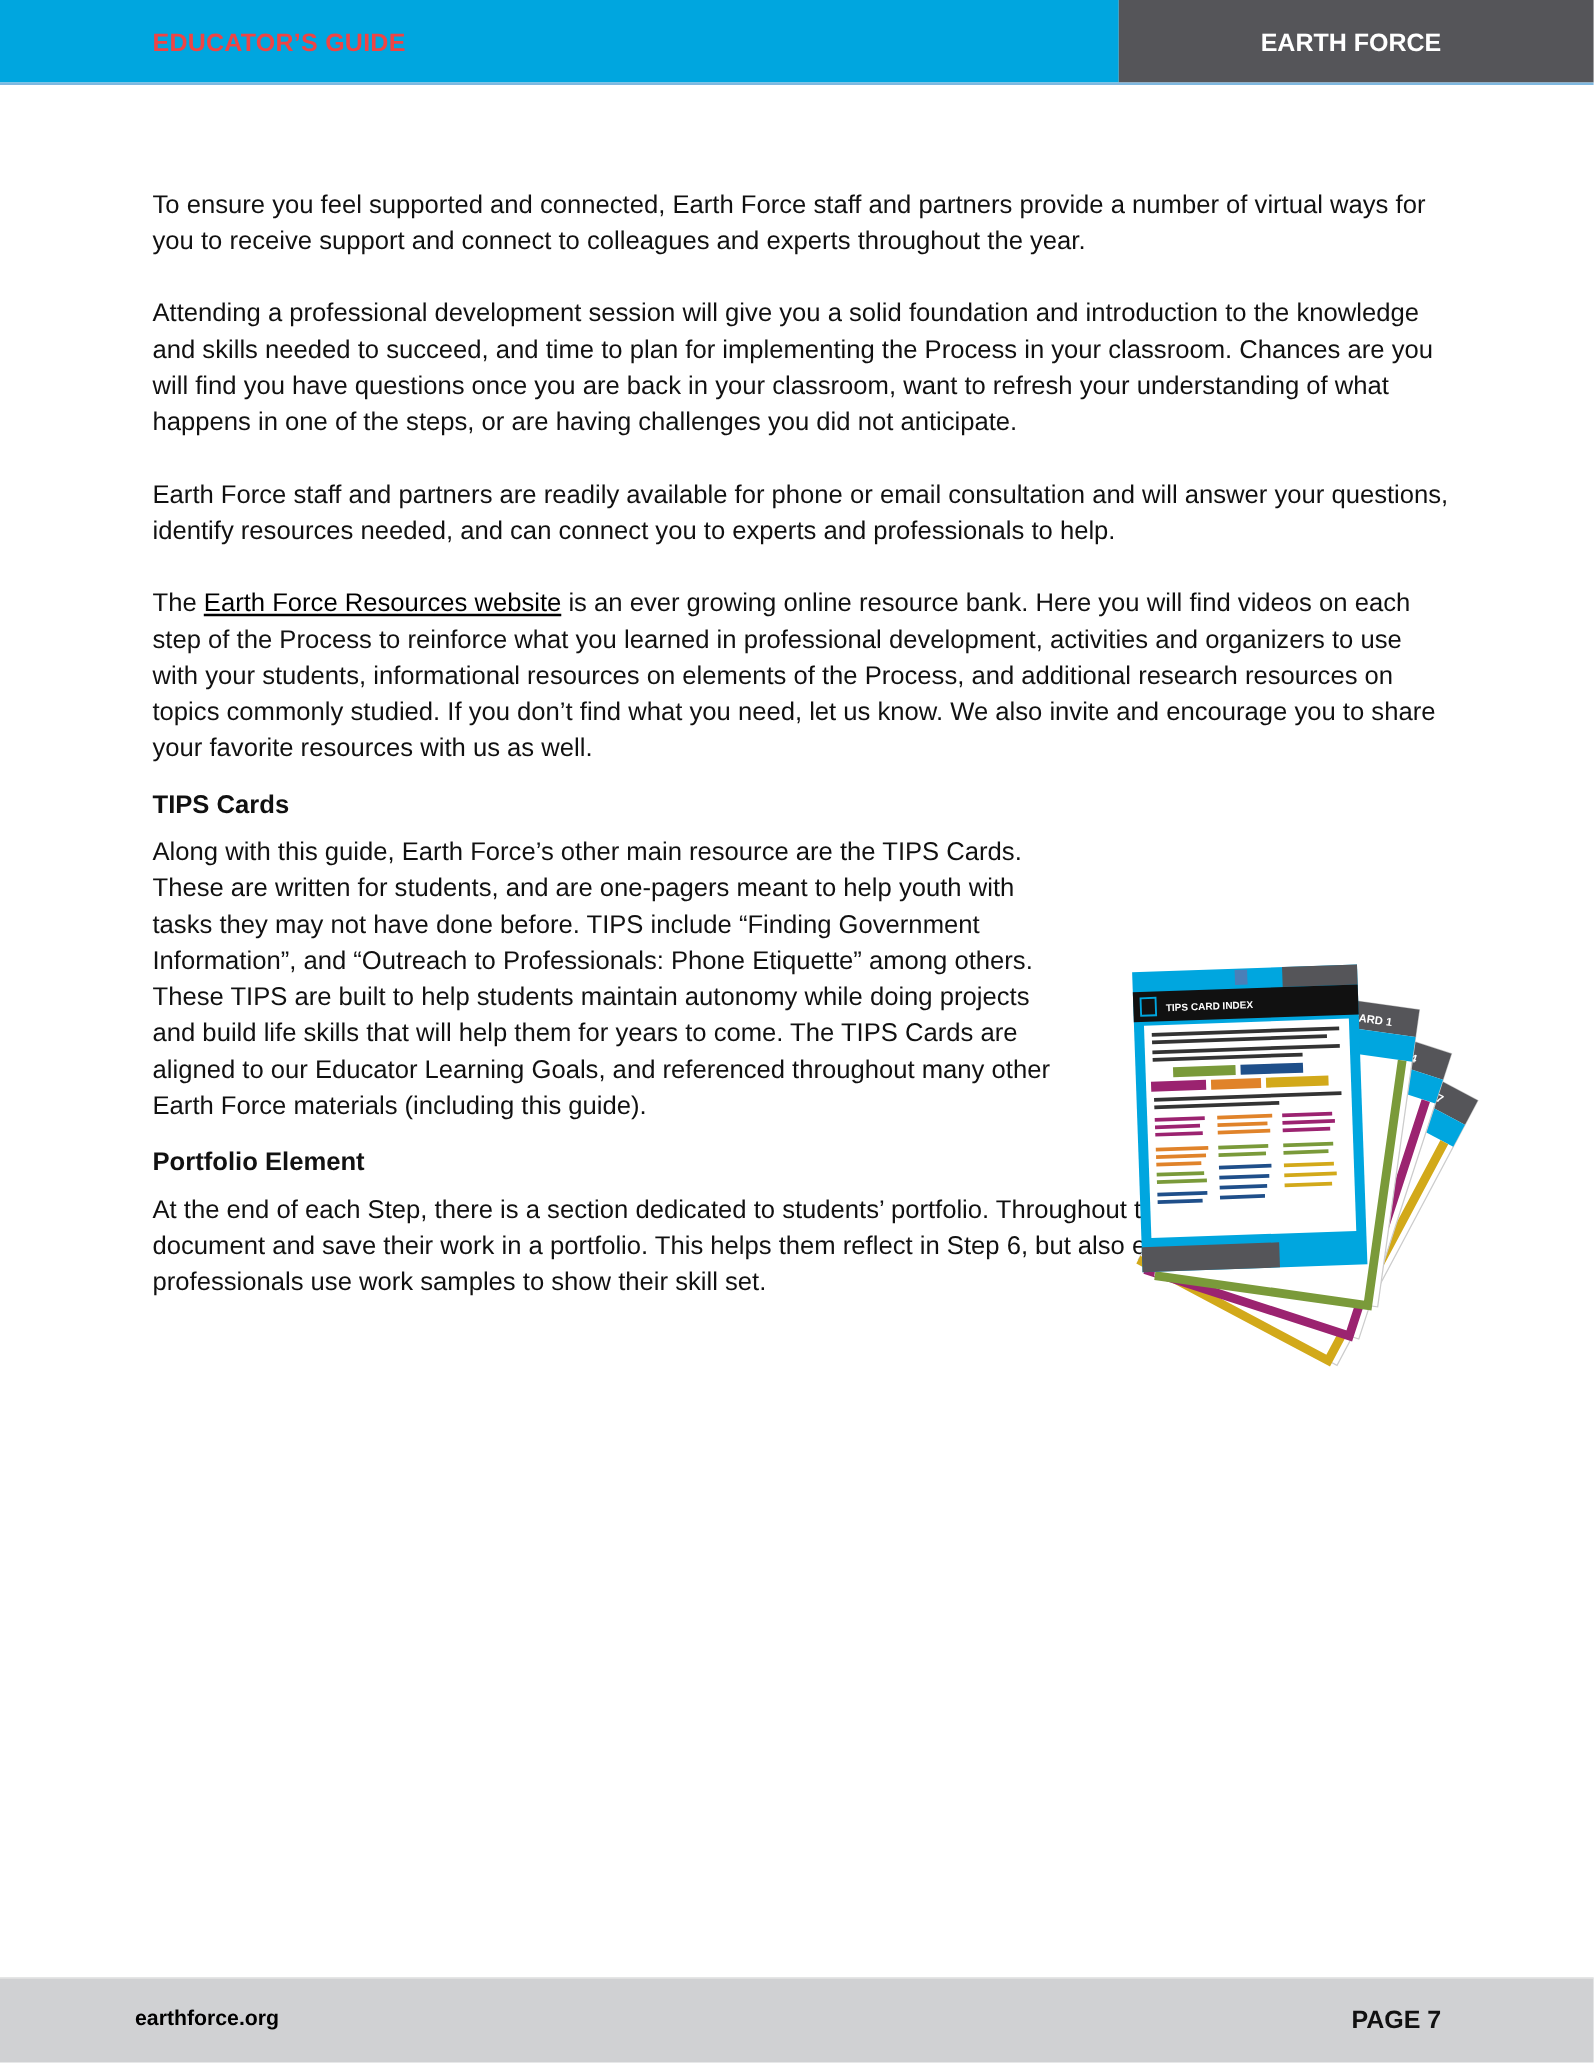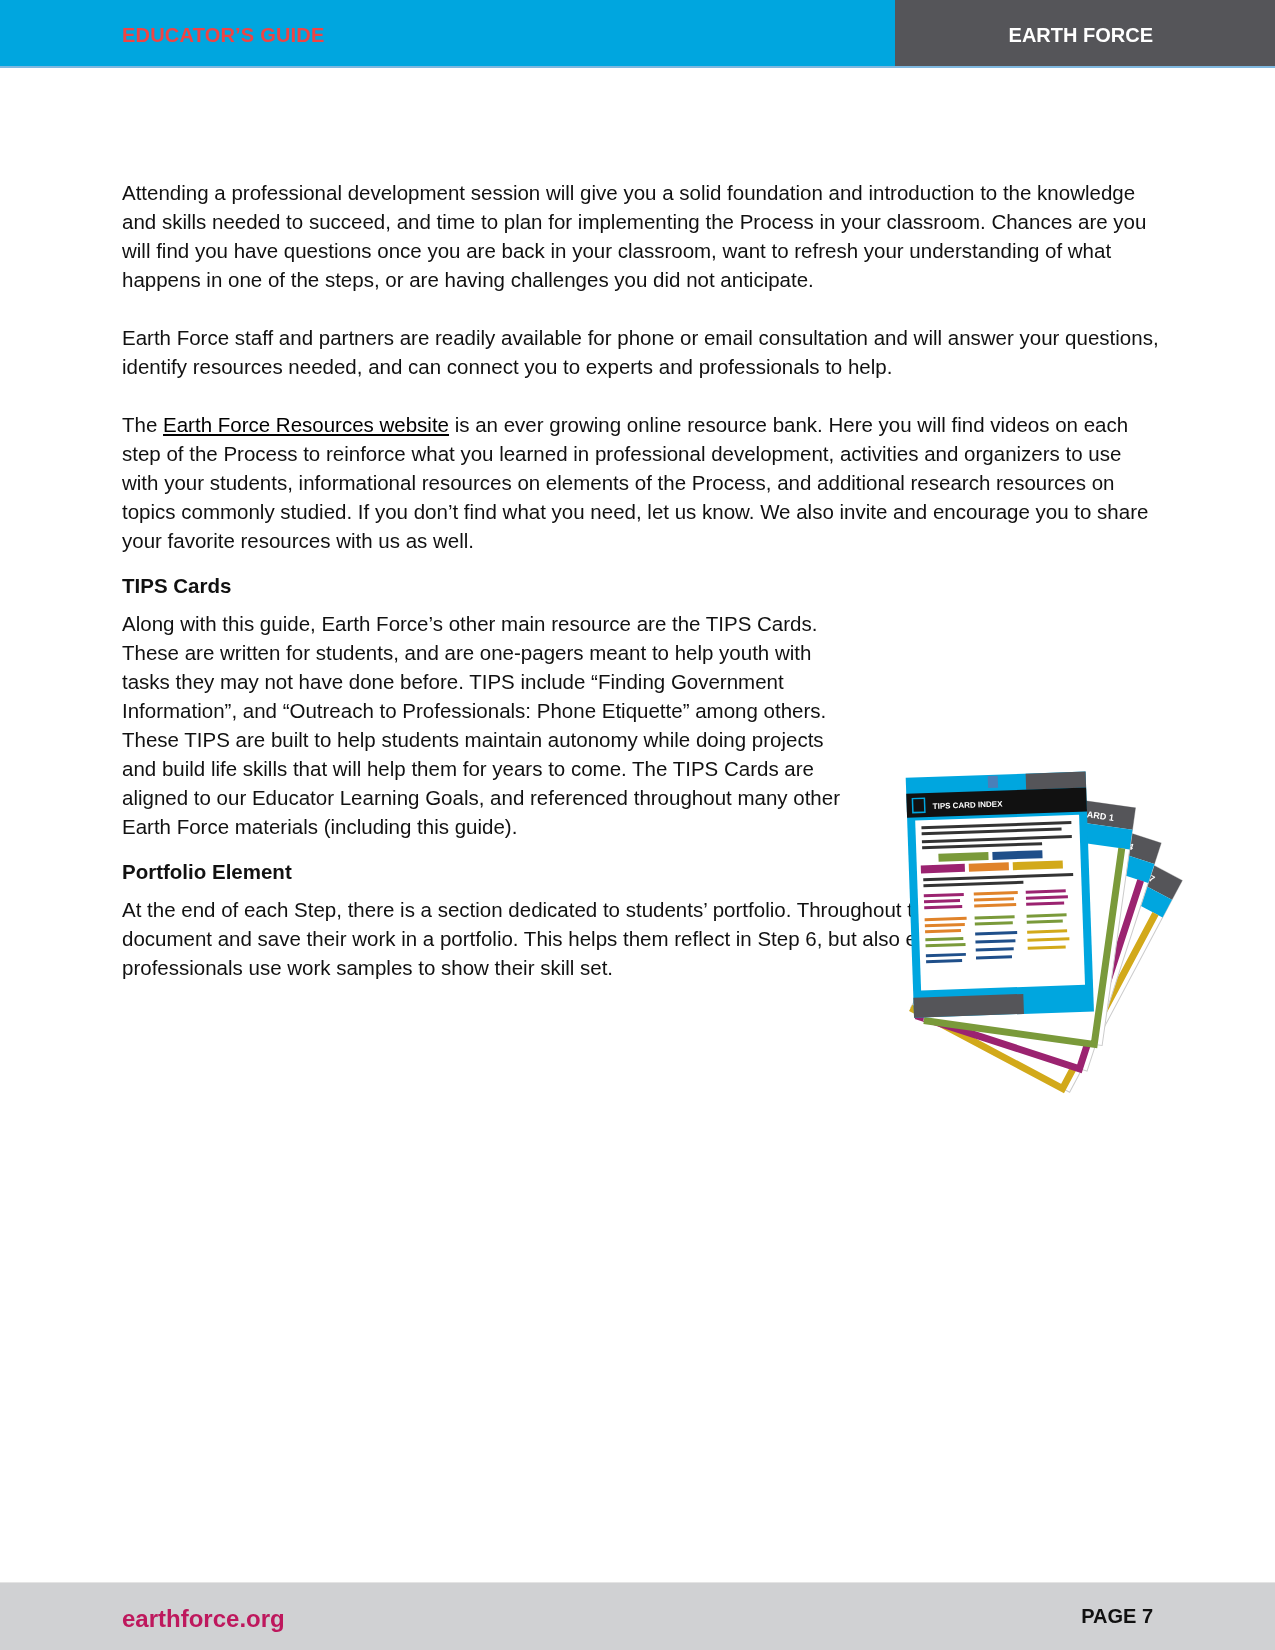--- a/index.html
+++ b/index.html
@@ -12,37 +12,38 @@
   .hdr-brand{position:absolute;right:122px;top:24px;color:#fff;font-weight:bold;font-size:20px;}
   .content{position:absolute;left:122px;top:140px;width:1040px;font-size:20.5px;line-height:29px;}
   h3{margin:0;font-size:20.5px;font-weight:bold;line-height:29px;}
   p{margin:0;}
   .gap-s{height:9px;}
   .gap-l{height:29px;}
   a.link{color:#000000;text-decoration:underline;}
   .green{color:#6e9a2e;}
   .tips-text{width:740px;}
   .footer{position:absolute;left:0;top:1582px;width:1275px;height:68px;background:#d0d1d3;border-top:1px solid #e4e4e4;}
-  .footer-url{position:absolute;left:122px;top:22px;font-size:24px;font-weight:bold;color:#be185d;}
+  .footer-url{position:absolute;left:108px;top:22px;font-size:17px;font-weight:bold;color:#000000;}
   .footer-page{position:absolute;right:122px;top:22px;font-size:20px;font-weight:bold;color:#111;margin-left:48px;}
   .cards{position:absolute;left:900px;top:770px;width:300px;height:330px;}
 </style>
 </head>
 <body>
 
 <div class="hdr">
   <div class="hdr-left"></div>
   <div class="hdr-right"></div>
   <div class="hdr-line"></div>
   <div class="hdr-title">EDUCATOR’S GUIDE</div>
   <div class="hdr-brand">EARTH FORCE</div>
 </div>
 
 <div class="content">
   <div class="gap-s"></div>
+  <p>To ensure you feel supported and connected, Earth Force staff and partners provide a number of virtual ways for you to receive support and connect to colleagues and experts throughout the year.</p>
   <div class="gap-l"></div>
   <p>Attending a professional development session will give you a solid foundation and introduction to the knowledge and skills needed to succeed, and time to plan for implementing the Process in your classroom. Chances are you will find you have questions once you are back in your classroom, want to refresh your understanding of what happens in one of the steps, or are having challenges you did not anticipate.</p>
   <div class="gap-l"></div>
   <p>Earth Force staff and partners are readily available for phone or email consultation and will answer your questions, identify resources needed, and can connect you to experts and professionals to help.</p>
   <div class="gap-l"></div>
   <p><span>The </span><a class="link" href="#">Earth Force Resources website</a><span> is an ever growing online resource bank. Here you will find videos on each step of the Process to reinforce what you learned in professional development, activities and organizers to use with your students, informational resources on elements of the Process, and additional research resources on topics commonly studied. If you don’t find what you need, let us know. We also invite and encourage you to share your favorite resources with us as well.</span></p>
   <div class="gap-s" style="height:16px"></div>
   <h3>TIPS Cards</h3>
   <div class="gap-s"></div>
   <p class="tips-text">Along with this guide, Earth Force’s other main resource are the TIPS Cards. These are written for students, and are one-pagers meant to help youth with tasks they may not have done before. TIPS include “Finding Government Information”, and “Outreach to Professionals: Phone Etiquette” among others. These TIPS are built to help students maintain autonomy while doing projects and build life skills that will help them for years to come. The TIPS Cards are aligned to our Educator Learning Goals, and referenced throughout many other Earth Force materials (including this guide).</p>

